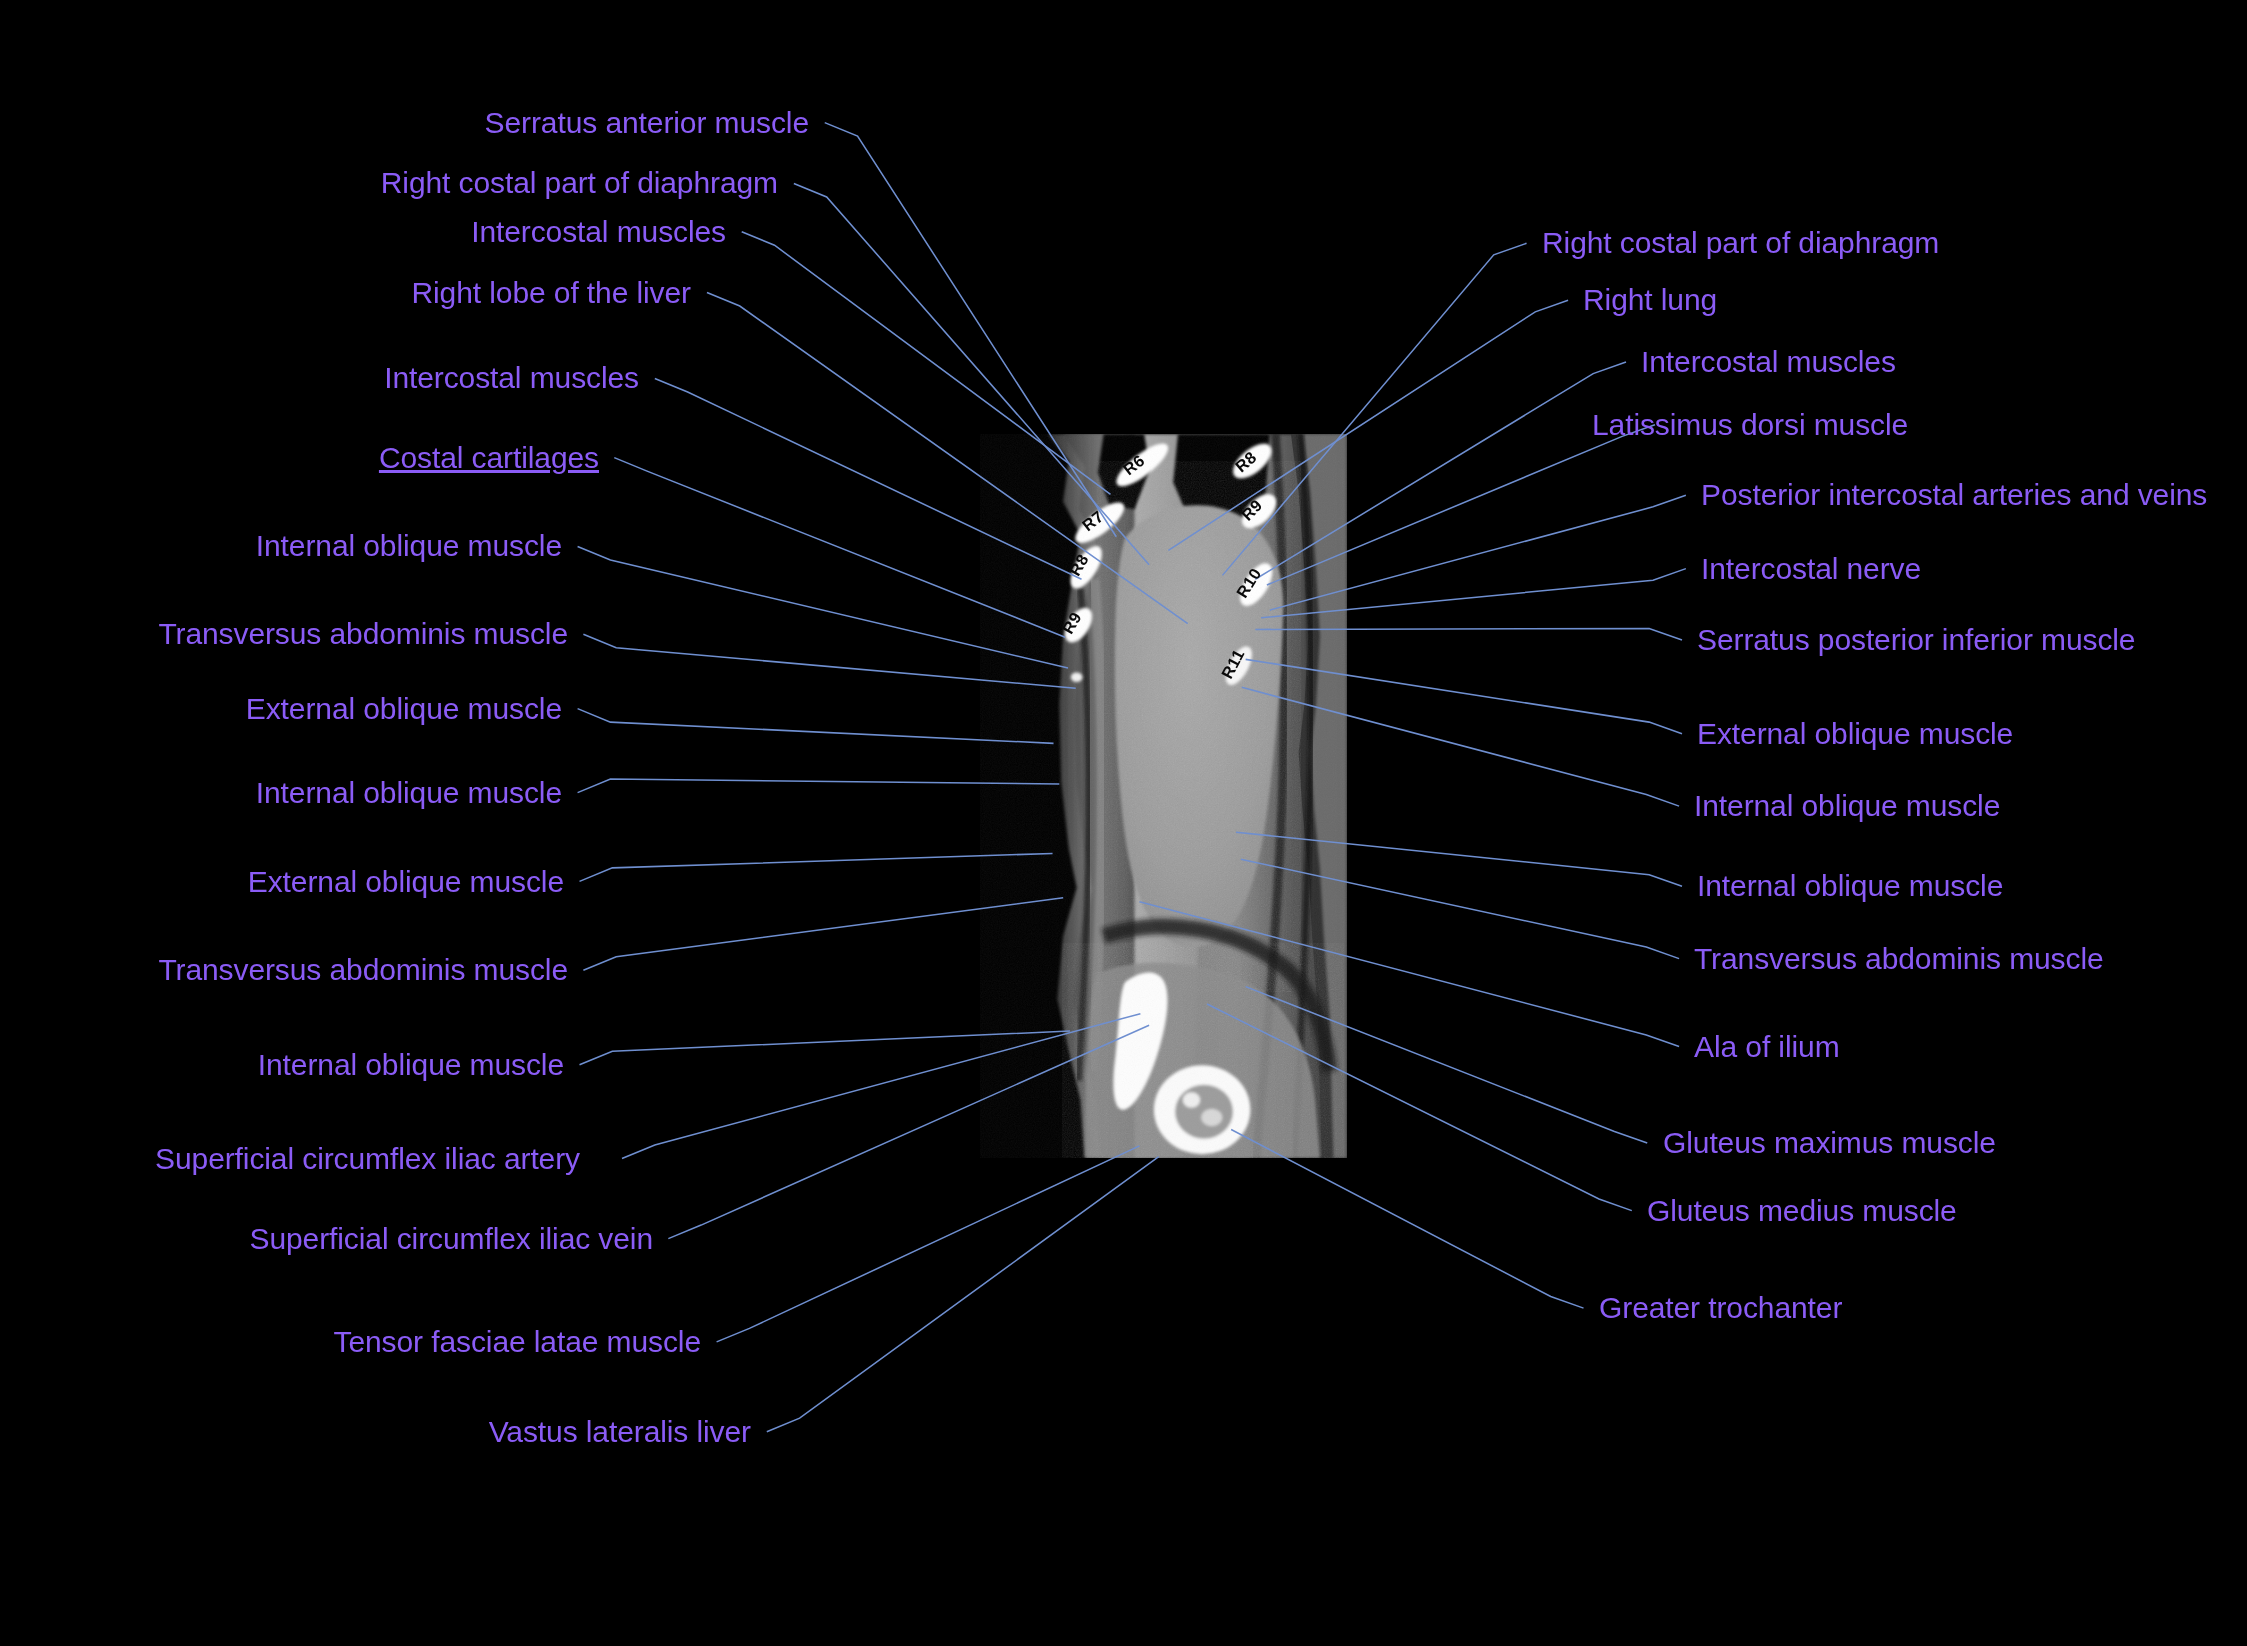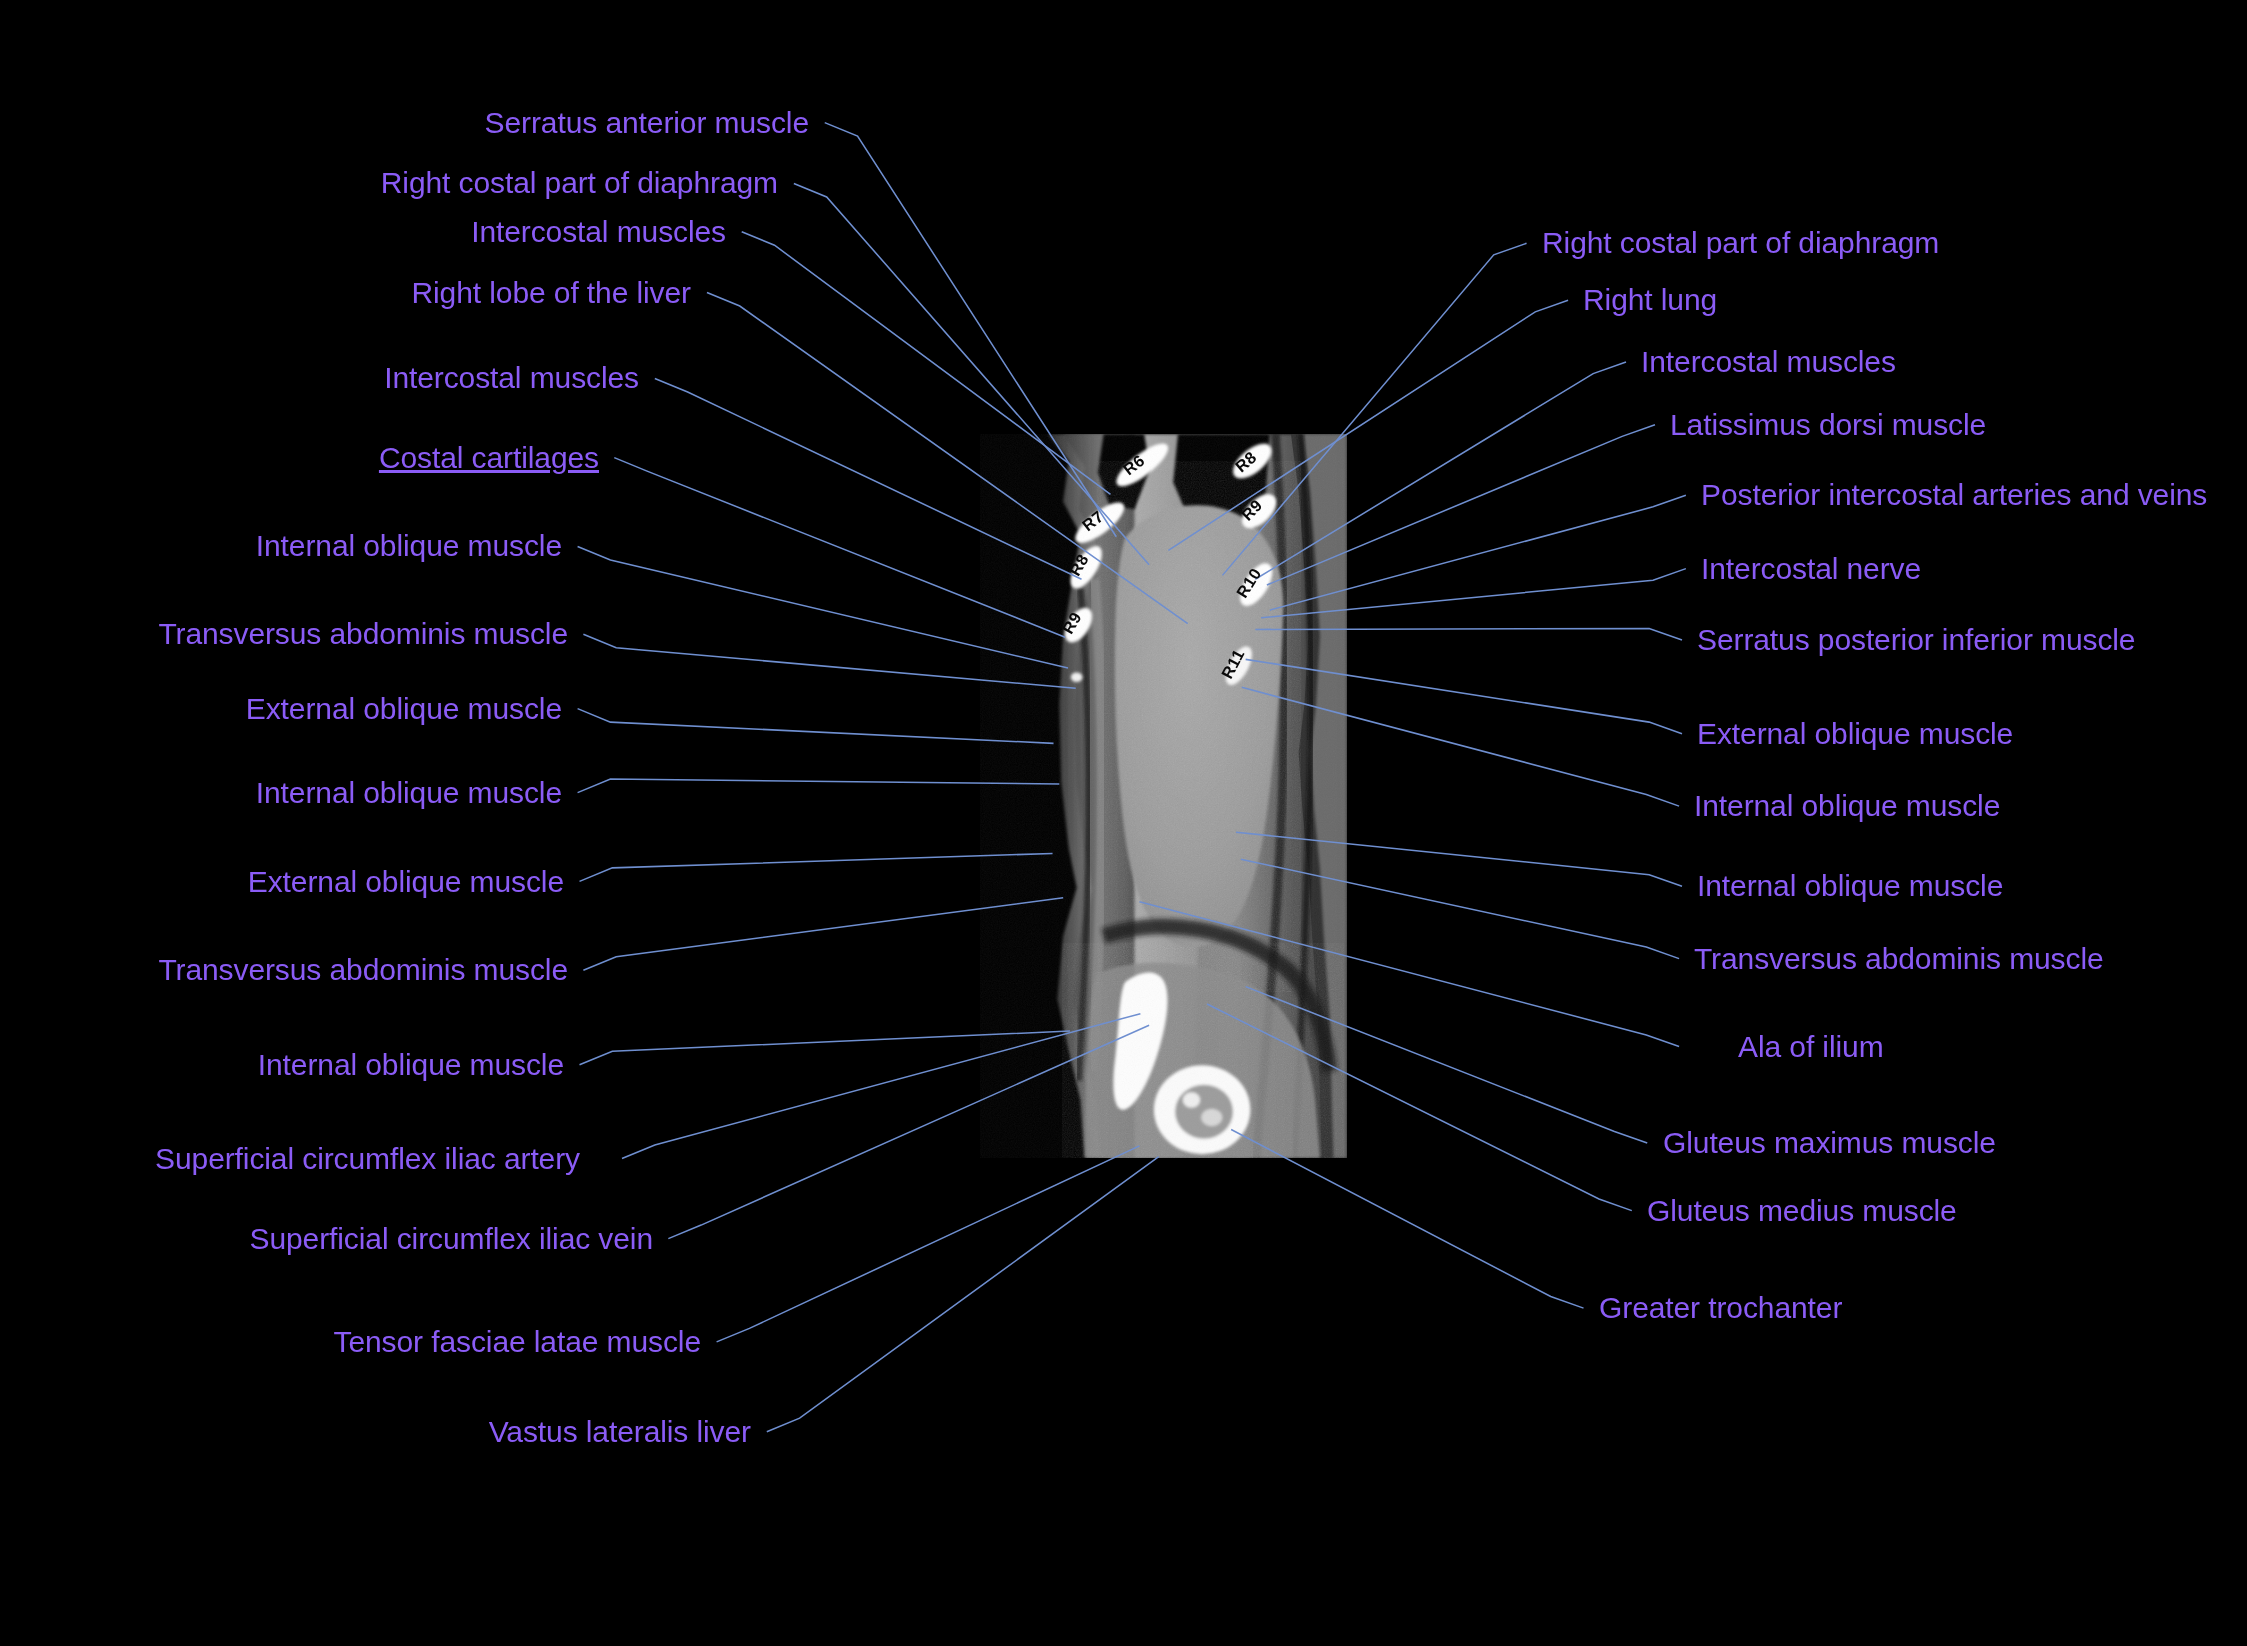--- a/index.html
+++ b/index.html
@@ -203,29 +203,29 @@
       <div class="lbl left" style="left: 564px; top: 882px;">External oblique muscle</div>
       <div class="lbl left" style="left: 568px; top: 970px;">Transversus abdominis muscle</div>
       <div class="lbl left" style="left: 564px; top: 1065px;">Internal oblique muscle</div>
       <div class="lbl left" style="left: 580px; top: 1159px;">Superficial circumflex iliac artery</div>
       <div class="lbl left" style="left: 653px; top: 1239px;">Superficial circumflex iliac vein</div>
       <div class="lbl left" style="left: 701px; top: 1342px;">Tensor fasciae latae muscle</div>
       <div class="lbl left" style="left: 751px; top: 1432px;">Vastus lateralis liver</div>
       <div class="lbl right" style="left: 1542px; top: 243px;">Right costal part of diaphragm</div>
       <div class="lbl right" style="left: 1583px; top: 300px;">Right lung</div>
       <div class="lbl right" style="left: 1641px; top: 362px;">Intercostal muscles</div>
-      <div class="lbl right" style="left: 1670px; top: 425px;">Latissimus dorsi muscle</div>
+      <div class="lbl right" style="left: 1592px; top: 425px;">Latissimus dorsi muscle</div>
       <div class="lbl right" style="left: 1701px; top: 495px;">Posterior intercostal arteries and veins</div>
       <div class="lbl right" style="left: 1701px; top: 569px;">Intercostal nerve</div>
       <div class="lbl right" style="left: 1697px; top: 640px;">Serratus posterior inferior muscle</div>
       <div class="lbl right" style="left: 1697px; top: 734px;">External oblique muscle</div>
       <div class="lbl right" style="left: 1694px; top: 806px;">Internal oblique muscle</div>
       <div class="lbl right" style="left: 1697px; top: 886px;">Internal oblique muscle</div>
       <div class="lbl right" style="left: 1694px; top: 959px;">Transversus abdominis muscle</div>
-      <div class="lbl right" style="left: 1694px; top: 1047px; margin-left: 44px;">Ala of ilium</div>
+      <div class="lbl right" style="left: 1694px; top: 1047px;">Ala of ilium</div>
       <div class="lbl right" style="left: 1663px; top: 1143px;">Gluteus maximus muscle</div>
       <div class="lbl right" style="left: 1647px; top: 1211px;">Gluteus medius muscle</div>
       <div class="lbl right" style="left: 1599px; top: 1308px;">Greater trochanter</div>
     </div>
 
   <div id="ribLayer">
       <div class="ribtag" style="left: 1134px; top: 465px; transform: translate(-50%, -50%) rotate(-38deg); color: rgb(10, 10, 10);">R6</div>
       <div class="ribtag" style="left: 1093px; top: 521px; transform: translate(-50%, -50%) rotate(-38deg); color: rgb(10, 10, 10);">R7</div>
       <div class="ribtag" style="left: 1079px; top: 565px; transform: translate(-50%, -50%) rotate(-60deg); color: rgb(10, 10, 10);">R8</div>
       <div class="ribtag" style="left: 1072px; top: 623px; transform: translate(-50%, -50%) rotate(-60deg); color: rgb(10, 10, 10);">R9</div>

